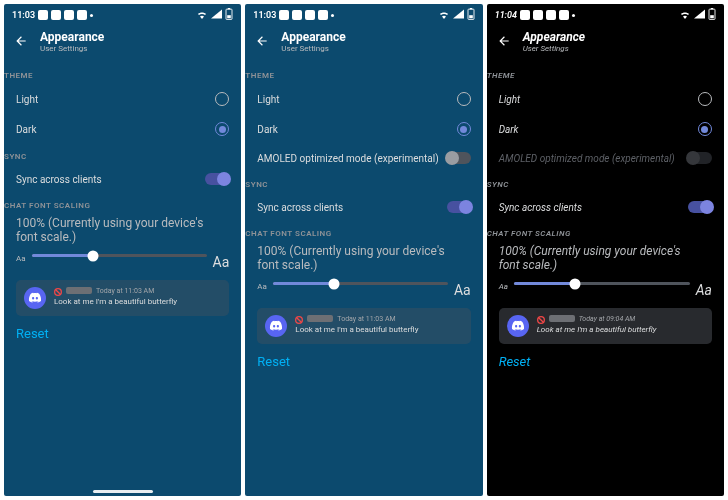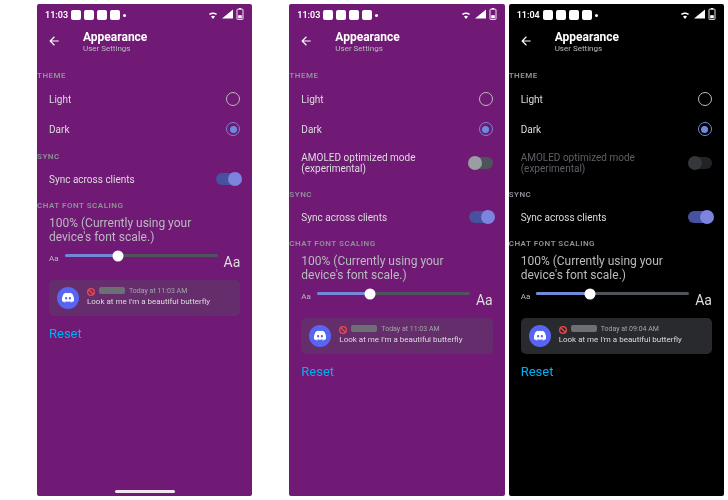--- a/index.html
+++ b/index.html
@@ -17,39 +17,39 @@
   }
   .phone {
     flex: 1 1 0;
     height: 492px;
     border-radius: 2px;
     overflow: hidden;
     display: flex;
     flex-direction: column;
     position: relative;
   }
-  .bg-dark { background: #701a75; margin-left: 33px; }
-  .bg-black { background: #000000; }
+  .bg-dark { background: #0c4a6e; }
+  .bg-black { background: #000000; font-style: italic; }
 
   
   .status {
     display: flex; justify-content: space-between; align-items: center;
     padding: 4px 8px 2px 8px;
     font-size: 9px; font-weight: 600; color: #fff;
   }
   .status .icons { display: flex; gap: 3px; align-items: center; }
   .status .icons span { display: inline-block; }
   .mini-icon {
     width: 10px; height: 10px; background: #fff; border-radius: 2px;
   }
   .dot { width: 3px; height: 3px; border-radius: 50%; background: #fff; }
 
   
   .header {
-    display: flex; align-items: center; gap: 22px;
+    display: flex; align-items: center; gap: 12px;
     padding: 6px 10px 10px 10px;
   }
   .back-arrow svg { width: 14px; height: 14px; fill: #fff; }
   .header-text .title { font-size: 12px; font-weight: 700; color: #fff; }
   .header-text .subtitle { font-size: 8px; color: #b9bbbe; }
 
   
   .section-label {
     padding: 8px 12px 4px 0;
     font-size: 8px; letter-spacing: 0.5px; font-weight: 600;

